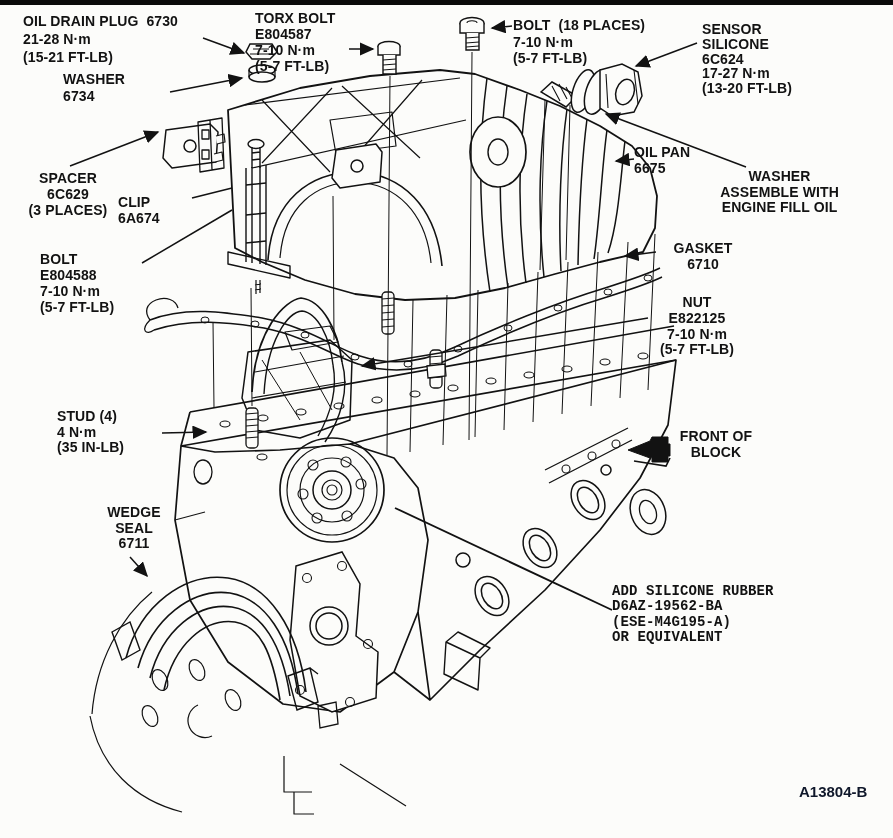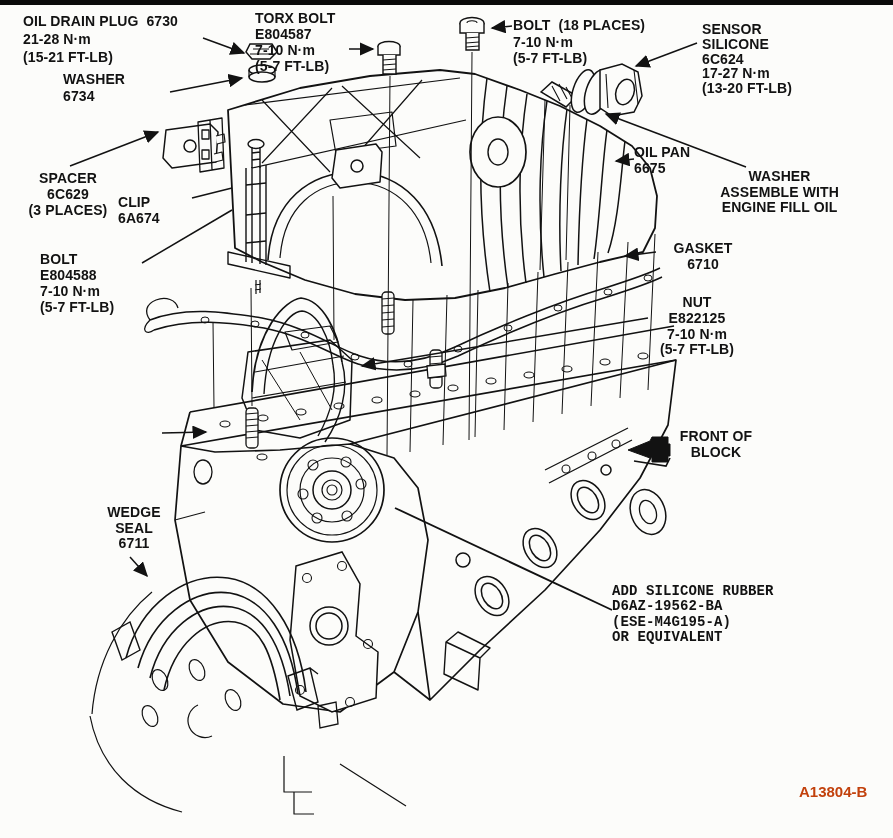--- a/index.html
+++ b/index.html
@@ -21,21 +21,21 @@
   #co-clip   {left:118px; top:194px; width:70px;  line-height:16px;}
   #co-bolt88 {left:40px;  top:231px; width:100px; line-height:16px;margin-top:20px;}
   #co-oilpan {left:634px; top:144px; width:90px;  line-height:16px;}
   #co-wfill  {left:702px; top:169px; width:155px; line-height:15.5px;}
   #co-gasket {left:658px; top:240px; width:90px;  line-height:16px;text-align:center;}
   #co-nut    {left:647px; top:295px; width:100px; line-height:15.8px;text-align:center;}
   #co-stud   {left:57px;  top:409px; width:100px; line-height:15.5px;}
   #co-front  {left:664px; top:429px; width:104px; line-height:15.5px;text-align:center;}
   #co-wedge  {left:95px;  top:505px; width:78px;  line-height:15.5px;}
   #co-sili   {left:612px; top:584px; width:185px; line-height:15.3px;font-family:Liberation Mono, monospace;}
-  #fig-code  {position:absolute;left:799px;top:783px;font-weight:700;font-size:15px;color:#c2410c;}
+  #fig-code  {position:absolute;left:799px;top:783px;font-weight:700;font-size:15px;color:#0f172a;}
 </style>
 </head>
 <body>
 
 <div id="page">
   <div id="topbar"></div>
 
   <svg width="893" height="838" viewBox="0 0 893 838">
     <defs>
       <marker id="ah" markerWidth="11" markerHeight="9" refX="9" refY="4.5" orient="auto">
@@ -356,20 +356,25 @@
   <div class="callout l" id="co-gasket">
       <div class="cl">GASKET</div>
       <div class="cl">6710</div>
     </div>
   <div class="callout l" id="co-nut">
       <div class="cl">NUT</div>
       <div class="cl">E822125</div>
       <div class="cl">7-10 N·m</div>
       <div class="cl">(5-7 FT-LB)</div>
     </div>
+  <div class="callout r" id="co-stud">
+      <div class="cl">STUD (4)</div>
+      <div class="cl">4 N·m</div>
+      <div class="cl">(35 IN-LB)</div>
+    </div>
   <div class="callout c" id="co-front">
       <div class="cl">FRONT OF</div>
       <div class="cl">BLOCK</div>
     </div>
   <div class="callout c" id="co-wedge">
       <div class="cl">WEDGE</div>
       <div class="cl">SEAL</div>
       <div class="cl">6711</div>
     </div>
   <div class="callout l" id="co-sili">

